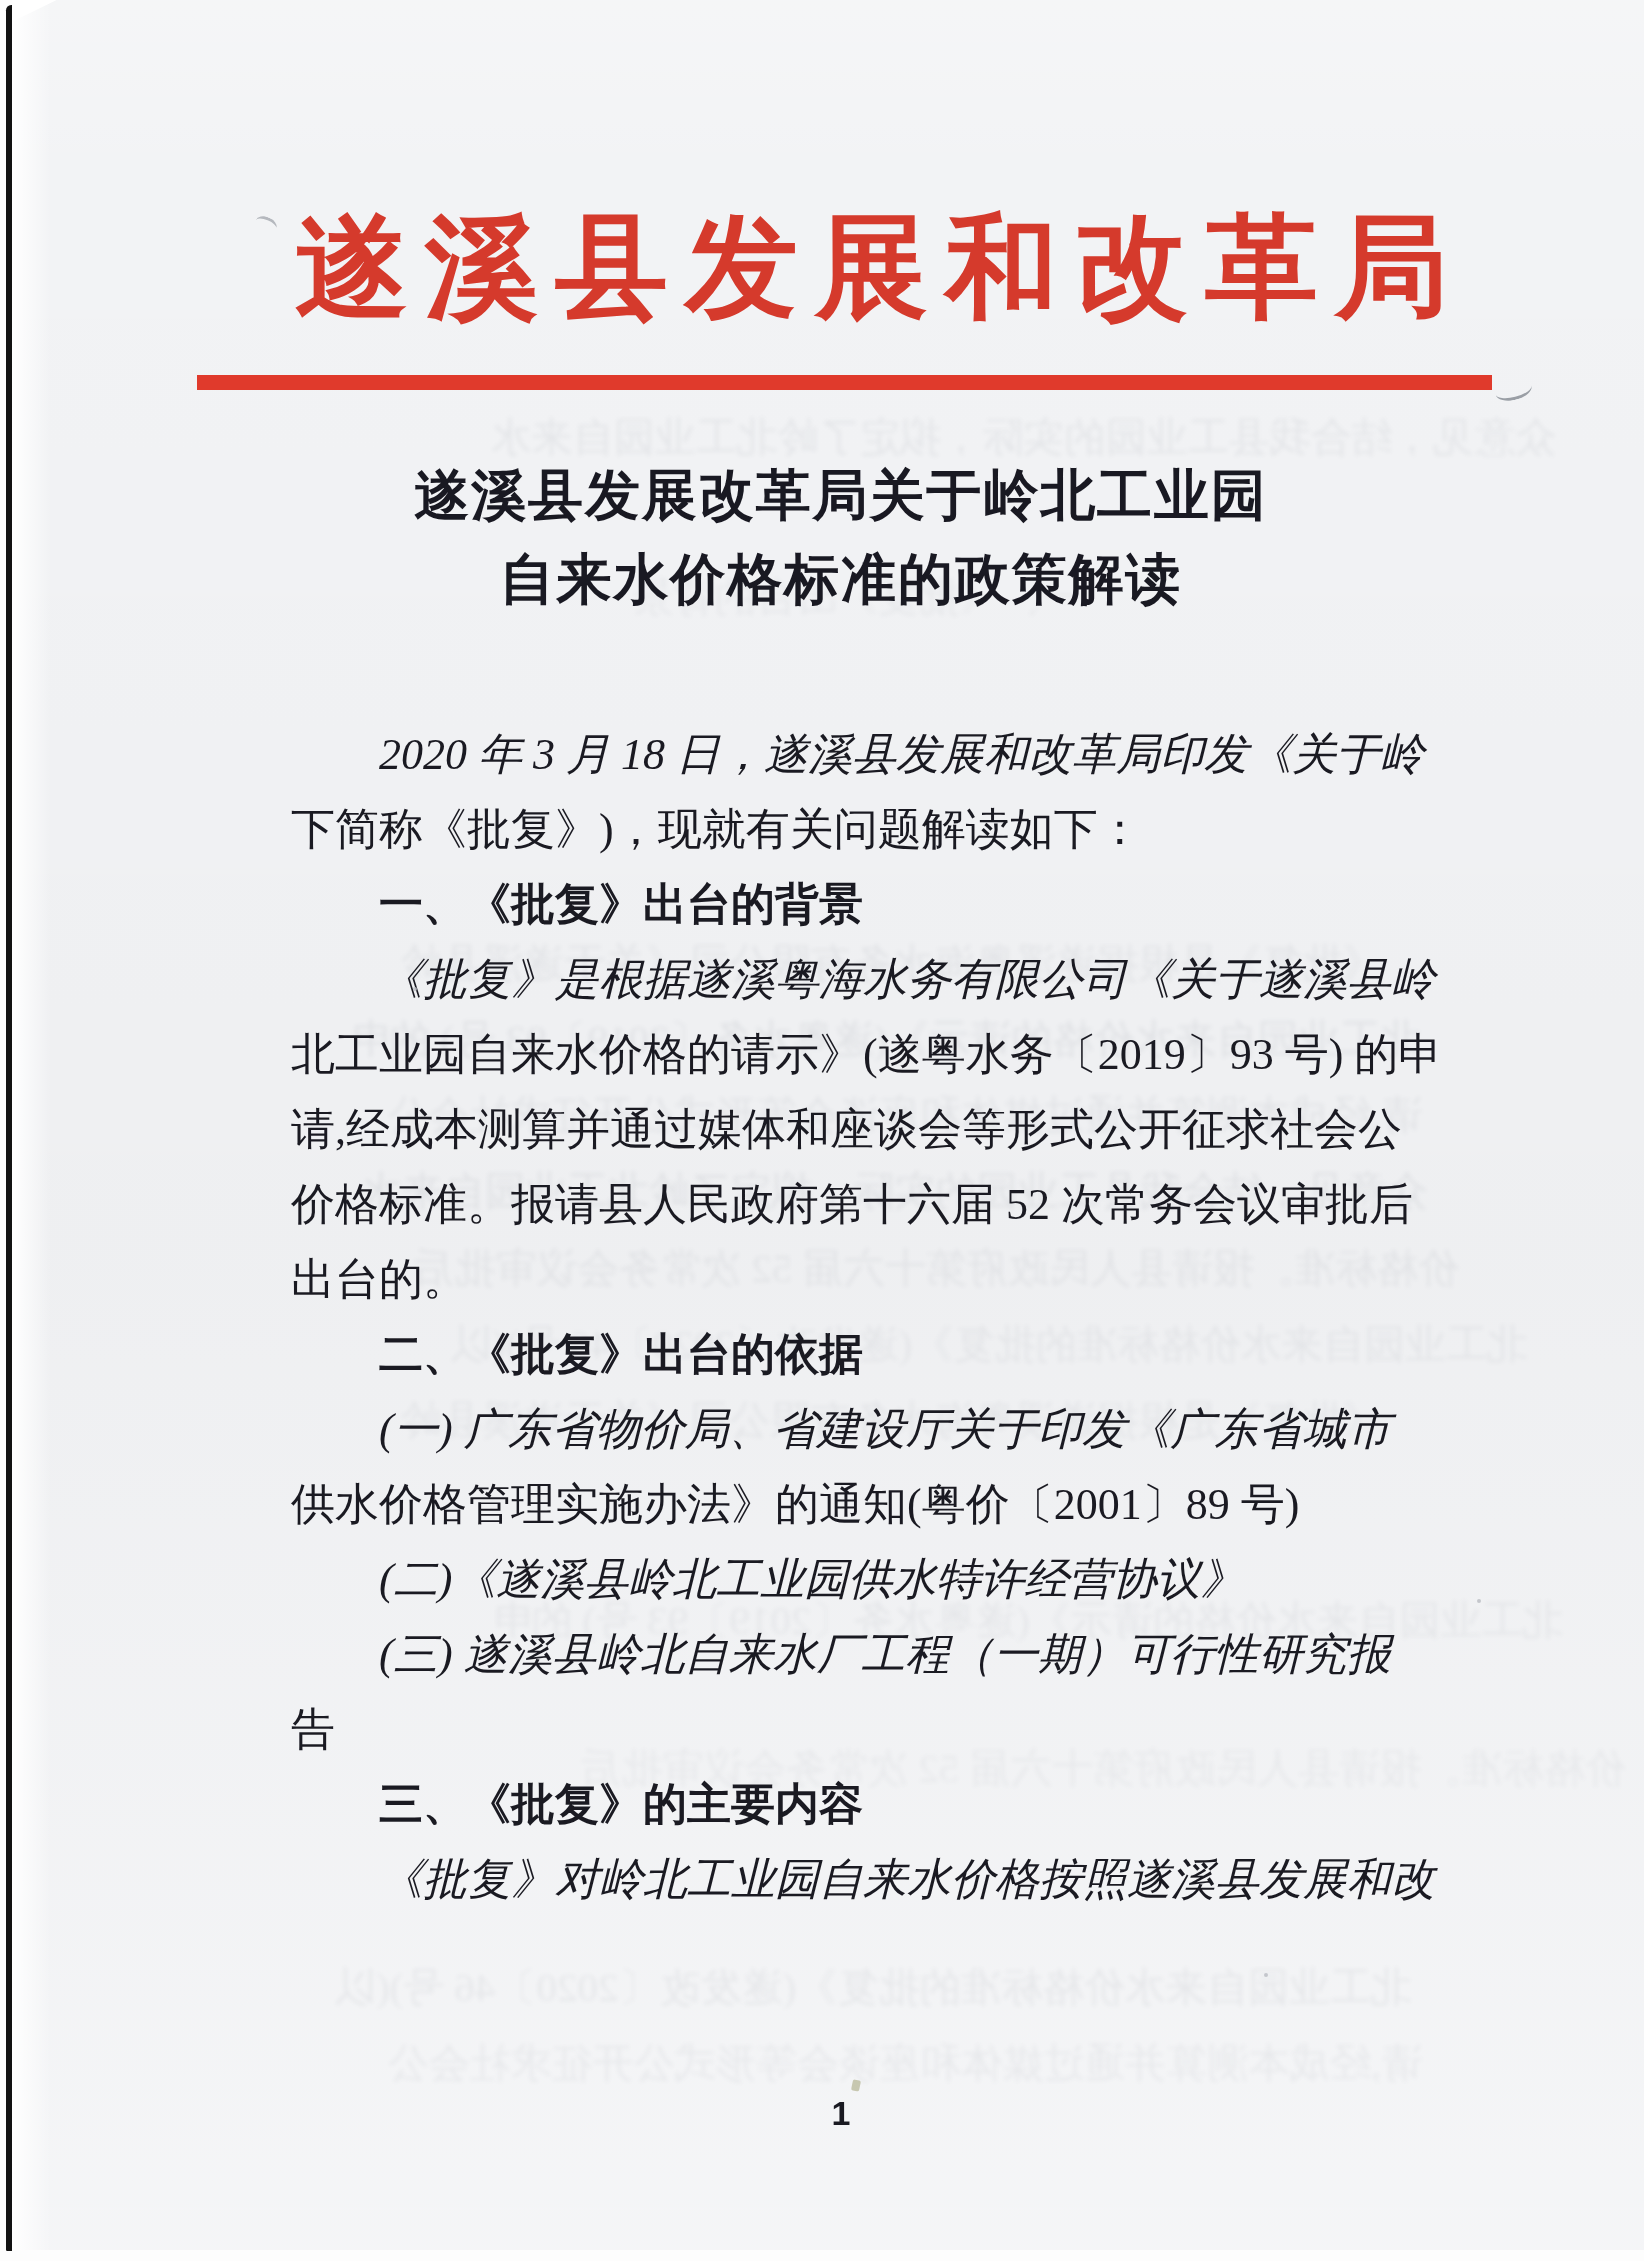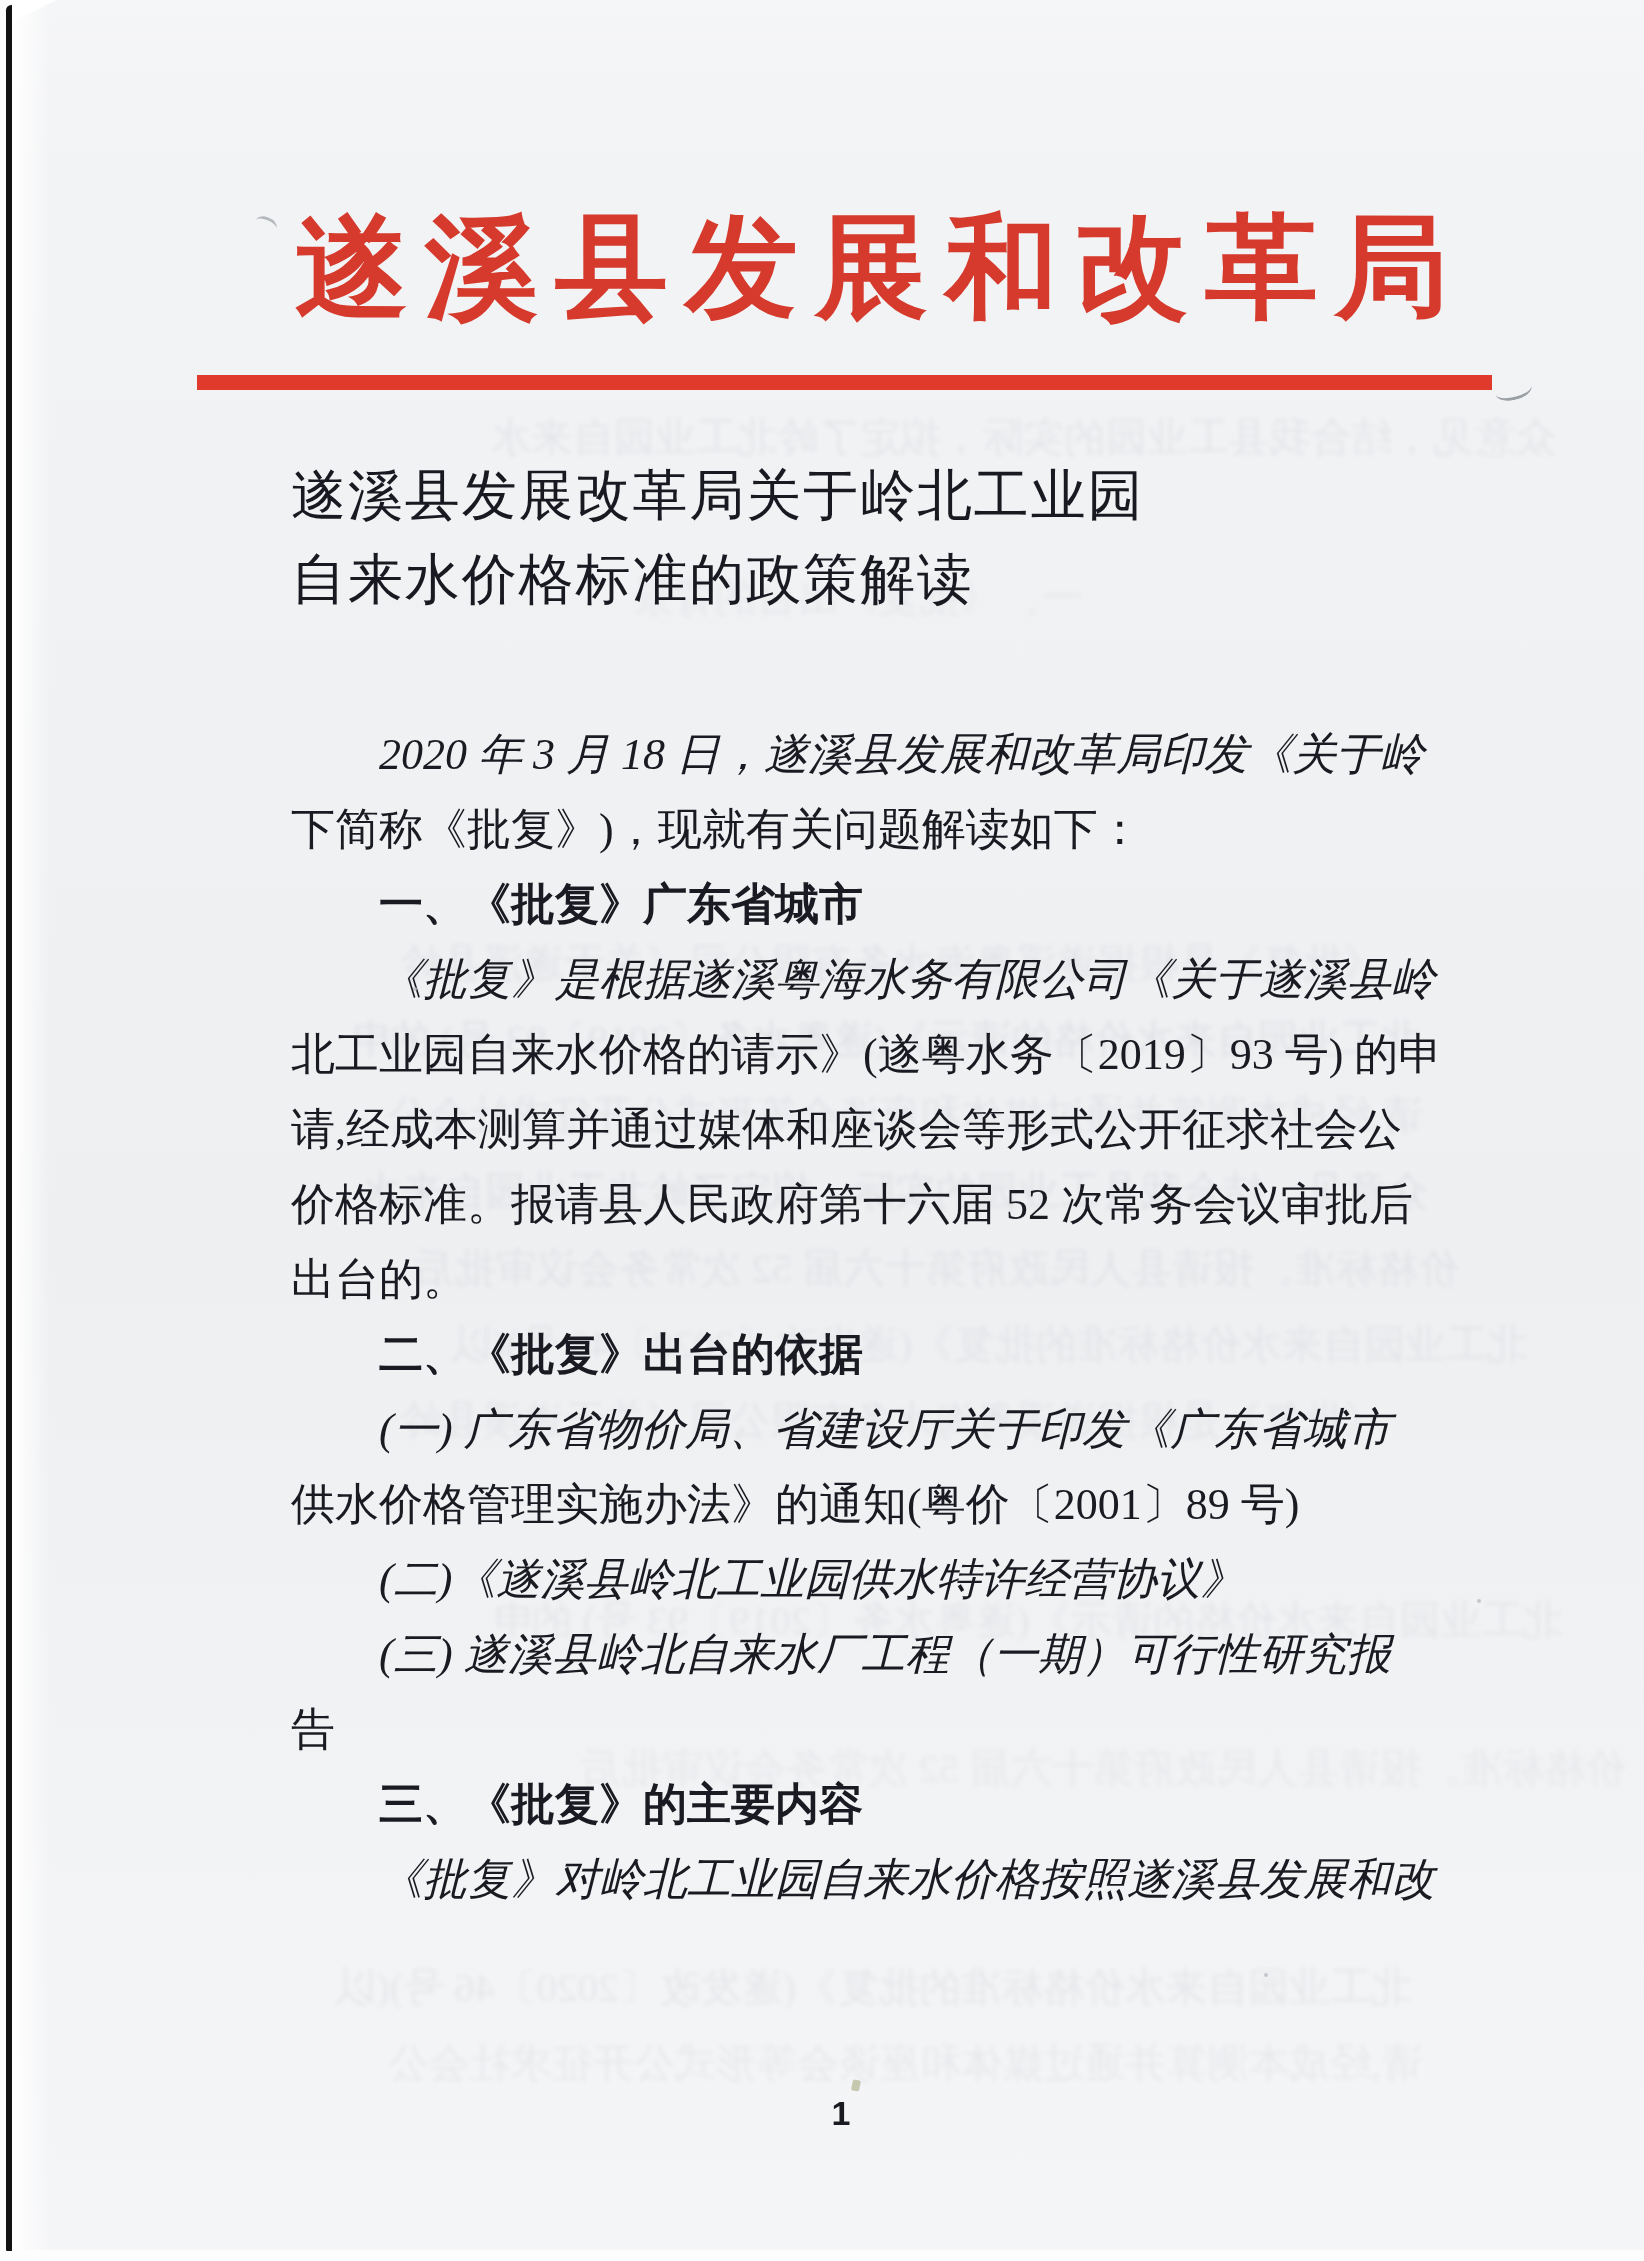--- a/index.html
+++ b/index.html
@@ -14,21 +14,21 @@
           border-radius:5.2px 0 0 1.3px;}
   .corner-sliver{position:absolute;left:11.6px;top:0;width:45px;height:22px;background:#ffffff;
           clip-path:polygon(0 0,100% 0,0 100%);}
 
   .red-header{position:absolute;left:277px;top:200px;width:1206px;height:135px;
           text-align:center;font-size:113px;font-weight:bold;color:#d53a2c;
           letter-spacing:17px;white-space:nowrap;line-height:135px;}
   .red-bar{position:absolute;left:197px;top:375px;width:1295px;height:15px;background:#e03a2c;}
 
   .doc-title{position:absolute;left:291px;top:454px;width:1100px;
-          text-align:left;font-size:55px;font-weight:normal;color:#191922;
+          text-align:center;font-size:55px;font-weight:bold;color:#191922;
           line-height:84px;letter-spacing:1.9px;}
 
   .body-block{position:absolute;left:291px;top:717px;width:1100px;
           font-size:44px;color:#1a1a22;}
   .row{height:75px;line-height:75px;text-align:justify;text-align-last:justify;
           box-sizing:border-box;overflow:visible;white-space:nowrap;}
   .row.plain{text-align:right;text-align-last:left;}
   .row.indent{padding-left:88px;font-style:italic;}
   .row.heading{font-weight:bold;text-align:left;text-align-last:left;padding-left:88px;}
 
@@ -81,21 +81,21 @@
   <div class="red-bar"></div>
 
   <div class="doc-title">
     <div>遂溪县发展改革局关于岭北工业园</div>
     <div>自来水价格标准的政策解读</div>
   </div>
 
   <div class="body-block">
       <div class="row indent">2020 年 3 月 18 日，遂溪县发展和改革局印发《关于岭</div>
       <div class="row plain">下简称《批复》)，现就有关问题解读如下：</div>
-      <div class="row heading">一、《批复》广东省城市</div>
+      <div class="row heading">一、《批复》出台的背景</div>
       <div class="row indent">《批复》是根据遂溪粤海水务有限公司《关于遂溪县岭</div>
       <div class="row">北工业园自来水价格的请示》(遂粤水务〔2019〕93 号) 的申</div>
       <div class="row">请,经成本测算并通过媒体和座谈会等形式公开征求社会公</div>
       <div class="row">价格标准。报请县人民政府第十六届 52 次常务会议审批后</div>
       <div class="row plain">出台的。</div>
       <div class="row heading">二、《批复》出台的依据</div>
       <div class="row indent">(一) 广东省物价局、省建设厅关于印发《广东省城市</div>
       <div class="row plain">供水价格管理实施办法》的通知(粤价〔2001〕89 号)</div>
       <div class="row plain indent">(二)《遂溪县岭北工业园供水特许经营协议》</div>
       <div class="row indent">(三) 遂溪县岭北自来水厂工程（一期）可行性研究报</div>

